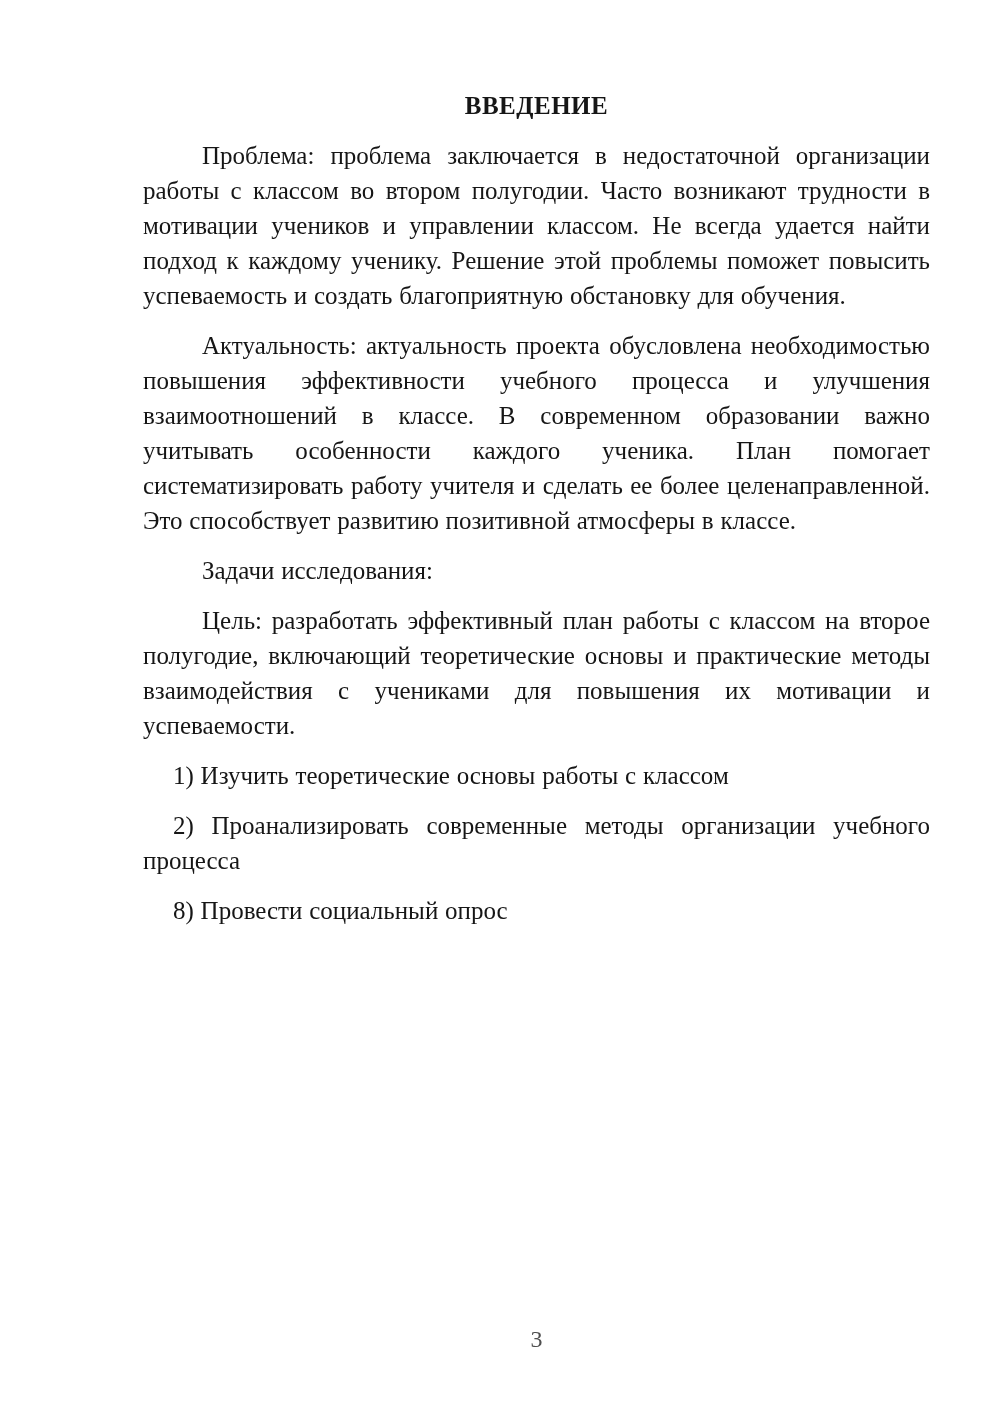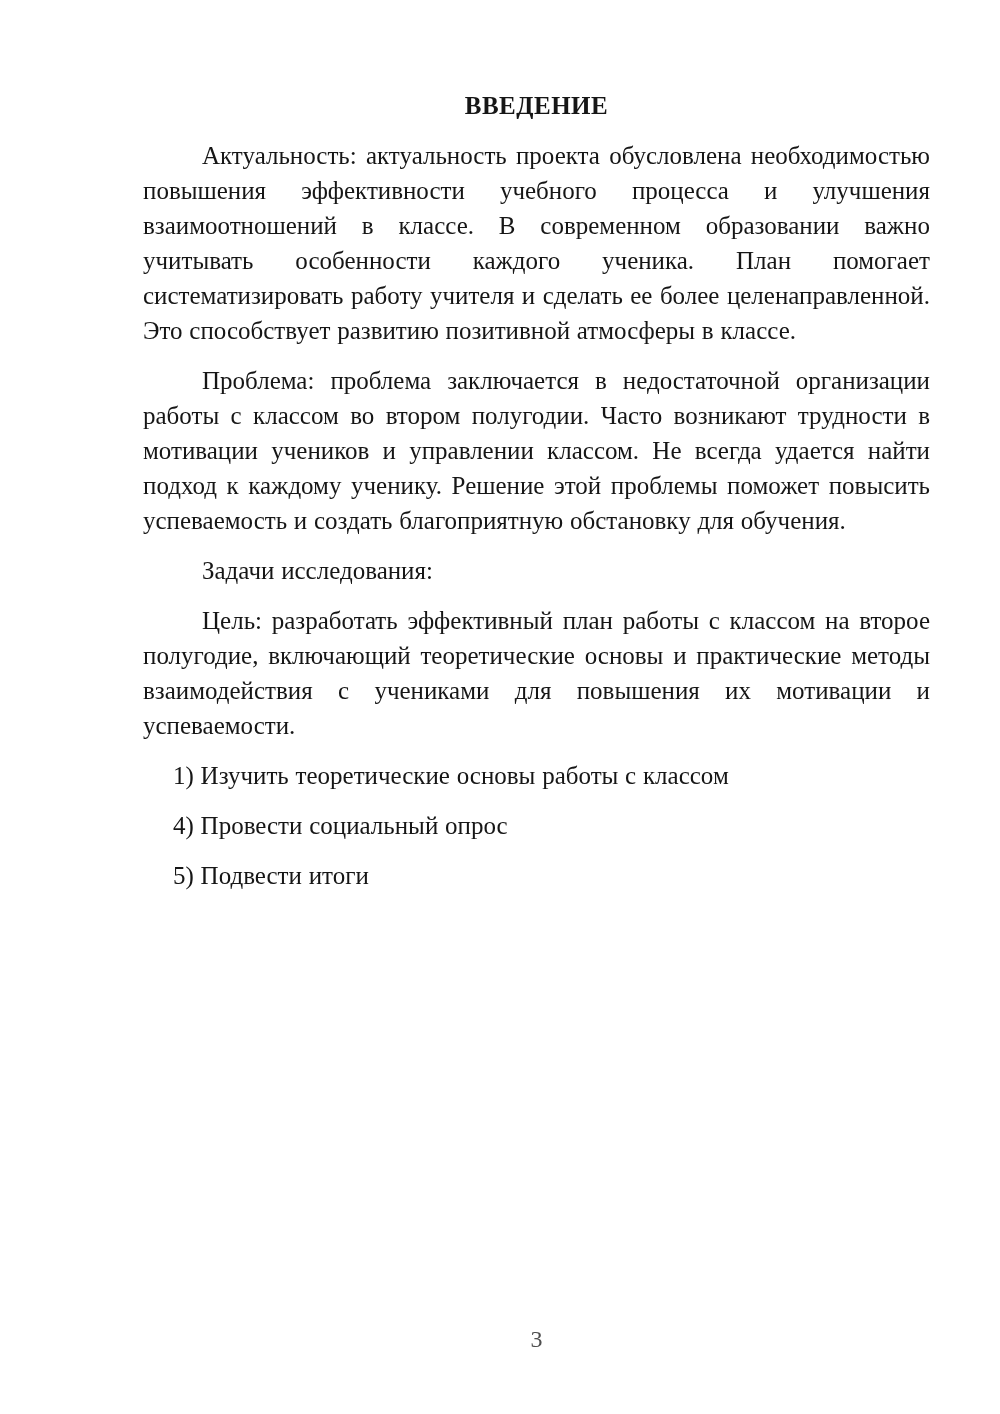--- a/index.html
+++ b/index.html
@@ -52,35 +52,35 @@
     color: #4f4f4f;
   }
 </style>
 </head>
 <body>
 
 <div class="page">
   <div class="content">
     <h1 class="doc-title">ВВЕДЕНИЕ</h1>
 
+    <p class="para">Проблема: проблема заключается в недостаточной организации работы с классом во втором полугодии. Часто возникают трудности в мотивации учеников и управлении классом. Не всегда удается найти подход к каждому ученику. Решение этой проблемы поможет повысить успеваемость и создать благоприятную обстановку для обучения.</p>
+
     <p class="para">Актуальность: актуальность проекта обусловлена необходимостью повышения эффективности учебного процесса и улучшения взаимоотношений в классе. В современном образовании важно учитывать особенности каждого ученика. План помогает систематизировать работу учителя и сделать ее более целенаправленной. Это способствует развитию позитивной атмосферы в классе.</p>
-
-    <p class="para">Проблема: проблема заключается в недостаточной организации работы с классом во втором полугодии. Часто возникают трудности в мотивации учеников и управлении классом. Не всегда удается найти подход к каждому ученику. Решение этой проблемы поможет повысить успеваемость и создать благоприятную обстановку для обучения.</p>
 
     <p class="para">Задачи исследования:</p>
 
     <p class="para">Цель: разработать эффективный план работы с классом на второе полугодие, включающий теоретические основы и практические методы взаимодействия с учениками для повышения их мотивации и успеваемости.</p>
 
     <p class="para list-item">1) Изучить теоретические основы работы с классом</p>
 
+    <p class="para list-item">2) Проанализировать современные методы организации учебного процесса</p>
 
 
-    <p class="para list-item">4) Провести социальный опрос</p>
+    <p class="para list-item">8) Провести социальный опрос</p>
 
-    <p class="para list-item">5) Подвести итоги</p>
 
 
 
 
   </div>
 
   <div class="page-number">3</div>
 </div>
 
 </body></html>

